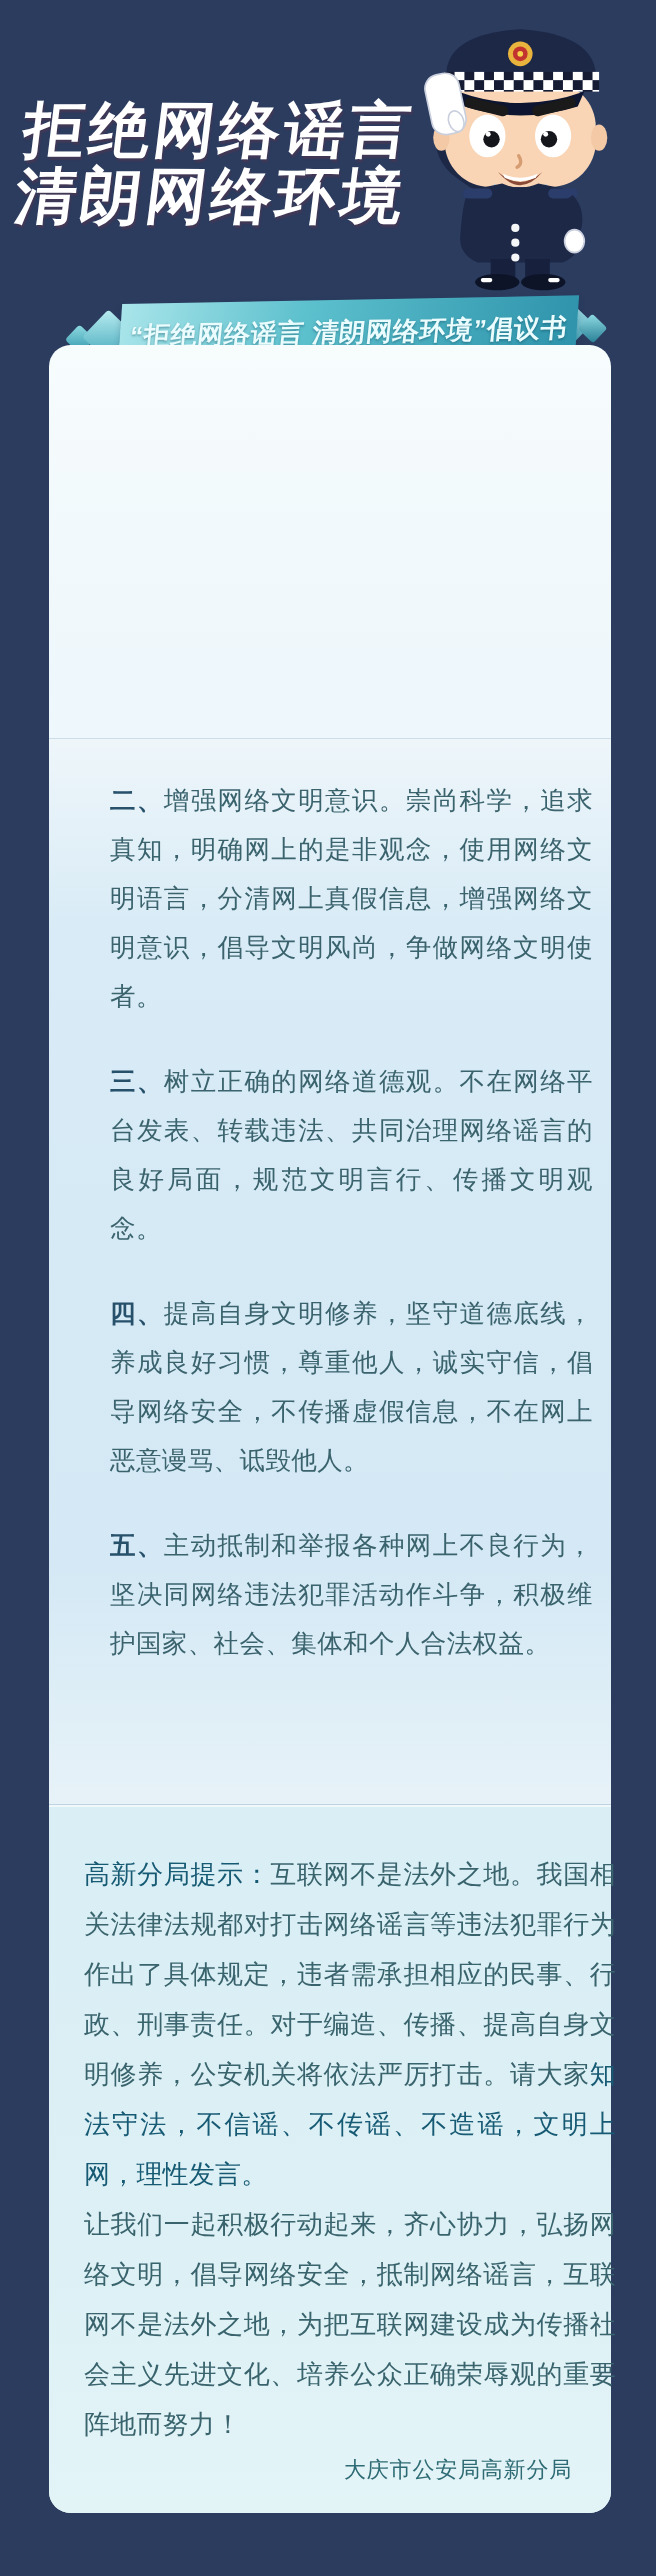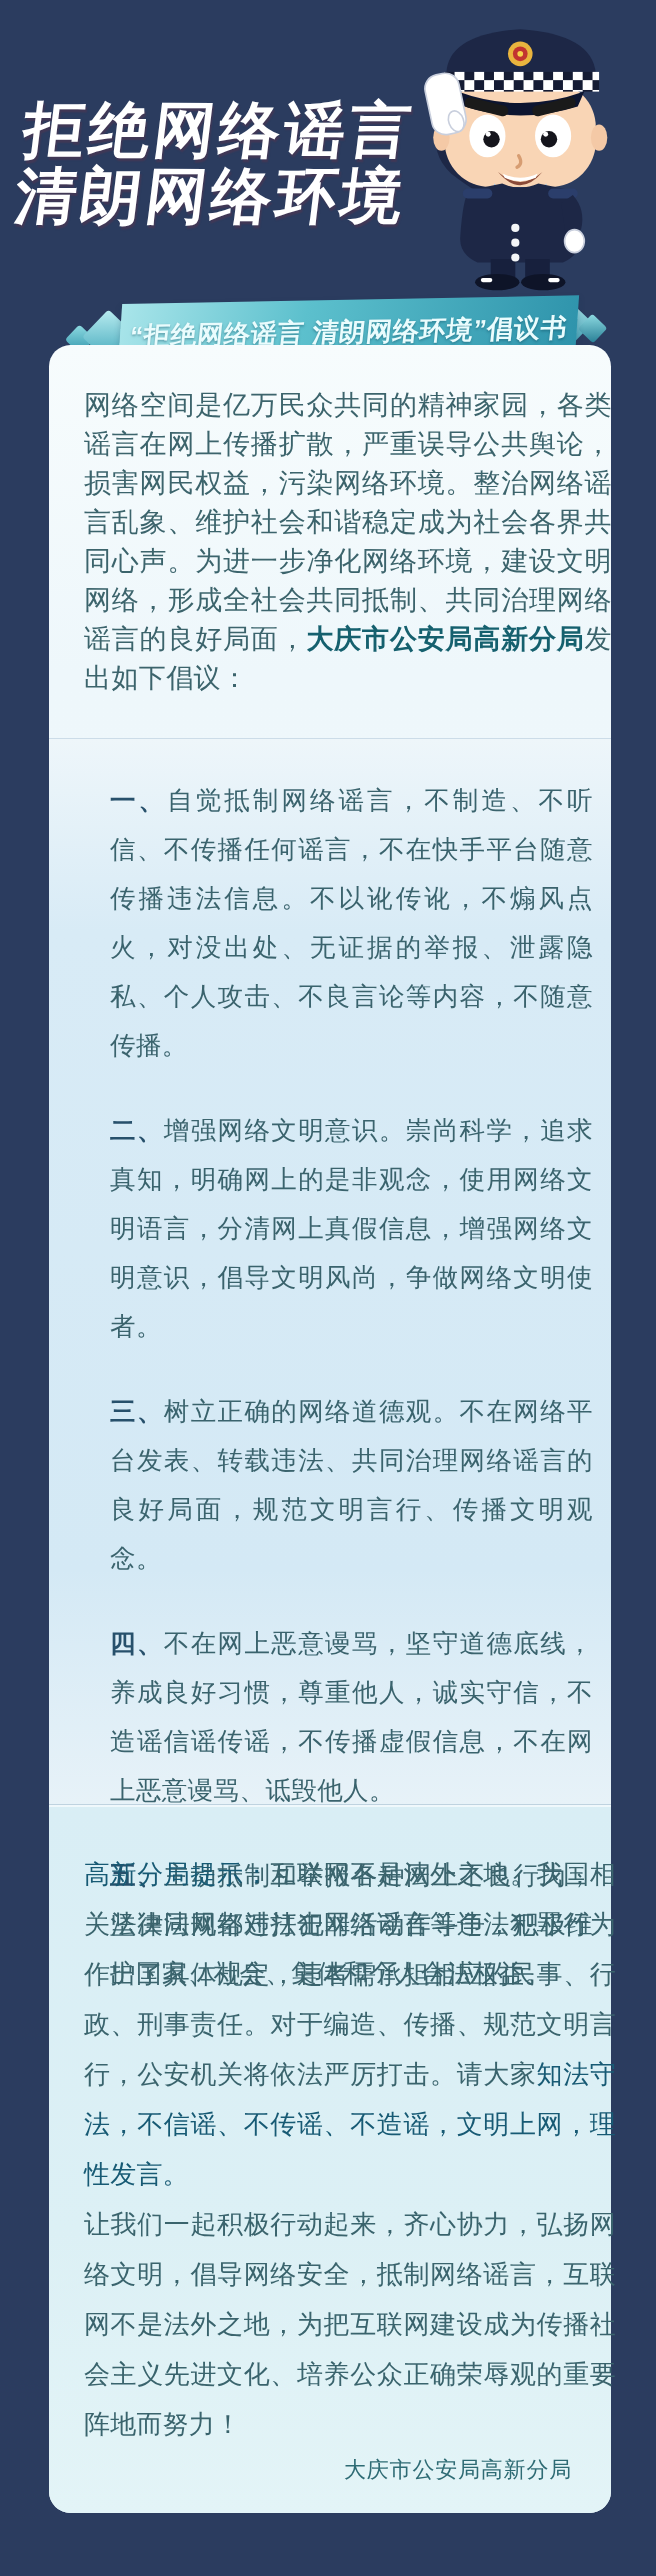--- a/index.html
+++ b/index.html
@@ -156,32 +156,30 @@
     <div class="diamond d-r-small"></div>
     <div class="bar">
       <span class="bar-label">“拒绝网络谣言 清朗网络环境”倡议书</span>
     </div>
   </div>
 
   <div class="card">
     <div class="points-band"></div>
     <div class="tips-band"></div>
 
-    <p class="intro"><span>网络空间是亿万民众共同的精神家园，各类谣言在网上传播扩散，严重误导公共舆论，损害网民权益，污染网络环境。整治网络谣言乱象、维护社会和谐稳定成为社会各界共同心声。为进一步净化网络环境，建设文明网络，形成全社会共同抵制、共同治理网络谣言的良好局面，</span><span class="bold">大庆市公安局高新分局</span><span>发出如下倡议：</span></p>
 
     <div class="points">
-        <p class="point"><span class="marker">一、</span><span>自觉抵制网络谣言，不制造、不听信、不传播任何谣言，不在快手平台随意传播违法信息。不以讹传讹，不煽风点火，对没出处、无证据的举报、泄露隐私、个人攻击、不良言论等内容，不随意传播。</span></p>
         <p class="point"><span class="marker">二、</span><span>增强网络文明意识。崇尚科学，追求真知，明确网上的是非观念，使用网络文明语言，分清网上真假信息，增强网络文明意识，倡导文明风尚，争做网络文明使者。</span></p>
         <p class="point"><span class="marker">三、</span><span>树立正确的网络道德观。不在网络平台发表、转载违法、共同治理网络谣言的良好局面，规范文明言行、传播文明观念。</span></p>
-        <p class="point"><span class="marker">四、</span><span>不在网上恶意谩骂，坚守道德底线，养成良好习惯，尊重他人，诚实守信，不造谣信谣传谣，不传播虚假信息，不在网上恶意谩骂、诋毁他人。</span></p>
+        <p class="point"><span class="marker">四、</span><span>提高自身文明修养，坚守道德底线，养成良好习惯，尊重他人，诚实守信，倡导网络安全，不传播虚假信息，不在网上恶意谩骂、诋毁他人。</span></p>
         <p class="point"><span class="marker">五、</span><span>主动抵制和举报各种网上不良行为，坚决同网络违法犯罪活动作斗争，积极维护国家、社会、集体和个人合法权益。</span></p>
       </div>
 
     <div class="tips">
-      <p><span class="bold">高新分局提示：</span><span>互联网不是法外之地。我国相关法律法规都对打击网络谣言等违法犯罪行为作出了具体规定，违者需承担相应的民事、行政、刑事责任。对于编造、传播、规范文明言行，公安机关将依法严厉打击。请大家</span><span class="bold">知法守法，不信谣、不传谣、不造谣，文明上网，理性发言。</span></p>
+      <p><span class="bold">高新分局提示：</span><span>互联网不是法外之地。我国相关法律法规都对打击网络谣言等违法犯罪行为作出了具体规定，违者需承担相应的民事、行政、刑事责任。对于编造、传播、提高自身文明修养，公安机关将依法严厉打击。请大家</span><span class="bold">知法守法，不信谣、不传谣、不造谣，文明上网，理性发言。</span></p>
       <p>让我们一起积极行动起来，齐心协力，弘扬网络文明，倡导网络安全，抵制网络谣言，互联网不是法外之地，为把互联网建设成为传播社会主义先进文化、培养公众正确荣辱观的重要阵地而努力！</p>
     </div>
 
     <div class="signature">大庆市公安局高新分局</div>
   </div>
 
 </div>
 
 
 </body></html>

